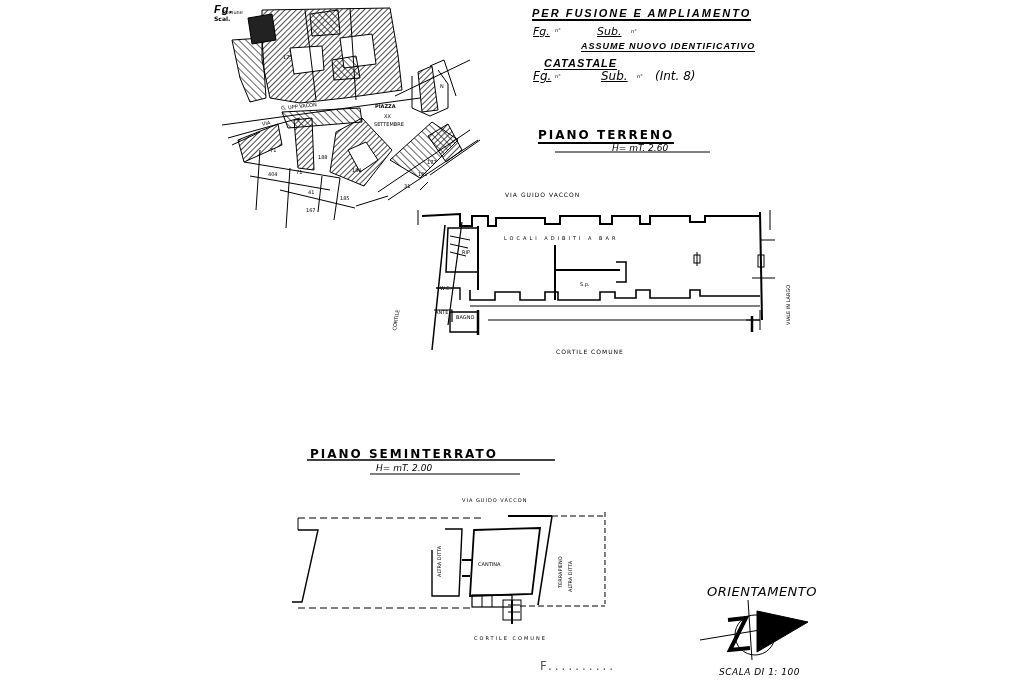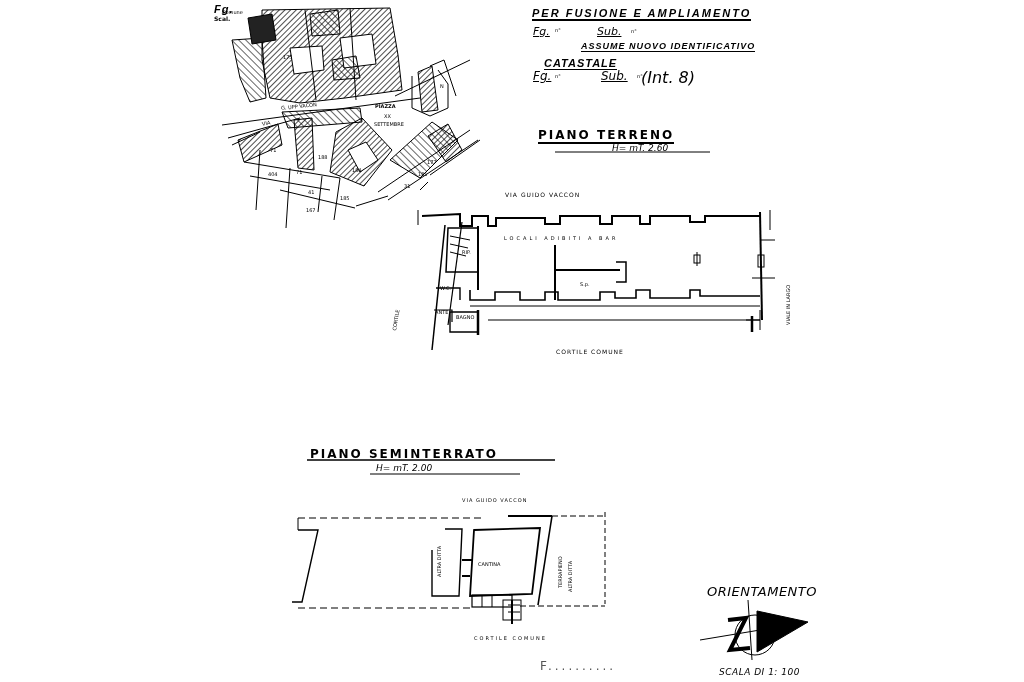--- a/index.html
+++ b/index.html
@@ -185,21 +185,21 @@
     <span class="t" style="left:64px;top:0;font-size:11px;font-style:italic;text-decoration:underline;">Sub.</span>
     <span class="t tiny" style="left:98px;top:3px;">n°</span>
   </div>
   <span class="t hdr underline" style="left:533px;top:42px;font-size:9px;margin-left:48px;">ASSUME NUOVO IDENTIFICATIVO</span>
   <span class="t hdr underline" style="left:533px;top:58px;font-size:11px;margin-left:11px;">CATASTALE</span>
   <div style="position:absolute;left:533px;top:70px;">
     <span class="t" style="left:0;top:0;font-size:12px;font-style:italic;text-decoration:underline;">Fg.</span>
     <span class="t tiny" style="left:22px;top:4px;">n°</span>
     <span class="t" style="left:68px;top:0;font-size:12px;font-style:italic;text-decoration:underline;">Sub.</span>
     <span class="t tiny" style="left:104px;top:4px;">n°</span>
-    <span class="t" style="left:108px;top:0;font-size:16px;font-style:italic;">(Int. 8)</span>
+    <span class="t" style="left:122px;top:0;font-size:12px;font-style:italic;">(Int. 8)</span>
   </div>
 </div>
 
 <span class="t title-big" style="left:538px;top:129px;">PIANO TERRENO</span>
 <span class="t" style="left:583px;top:144px;font-size:9px;font-style:italic;padding-left:29px;">H= mT. 2.60</span>
 
 <span class="t small" style="left:505px;top:192px;">VIA GUIDO VACCON</span>
 <span class="t tiny" style="left:392px;top:330px;transform:rotate(-80deg);transform-origin:left top;">CORTILE</span>
 <span class="t tiny" style="left:786px;top:325px;transform:rotate(-90deg);transform-origin:left top;">VIALE IN LARGO</span>
 <span class="t small" style="left:556px;top:349px;">CORTILE COMUNE</span>

